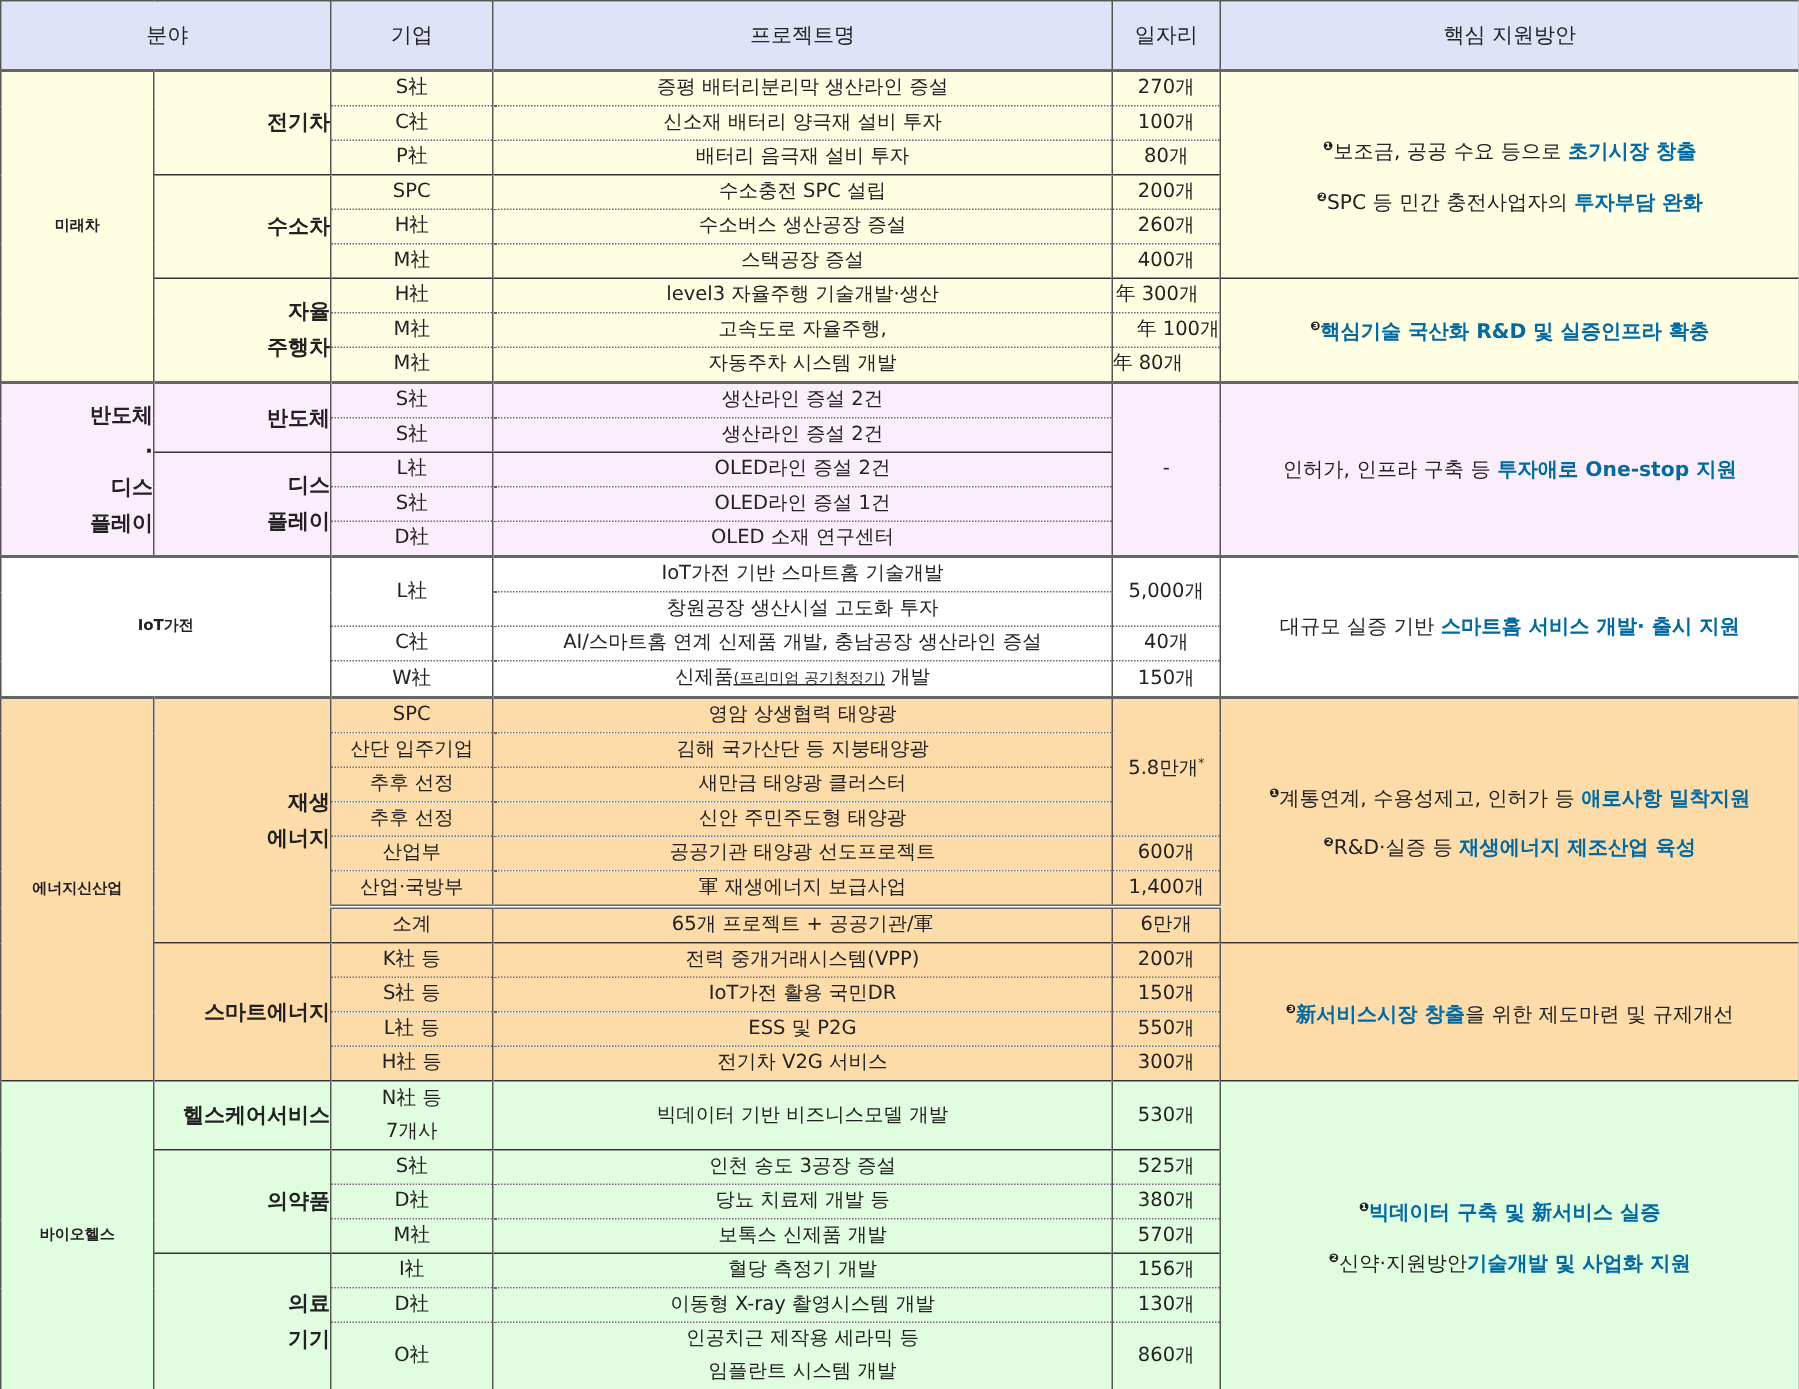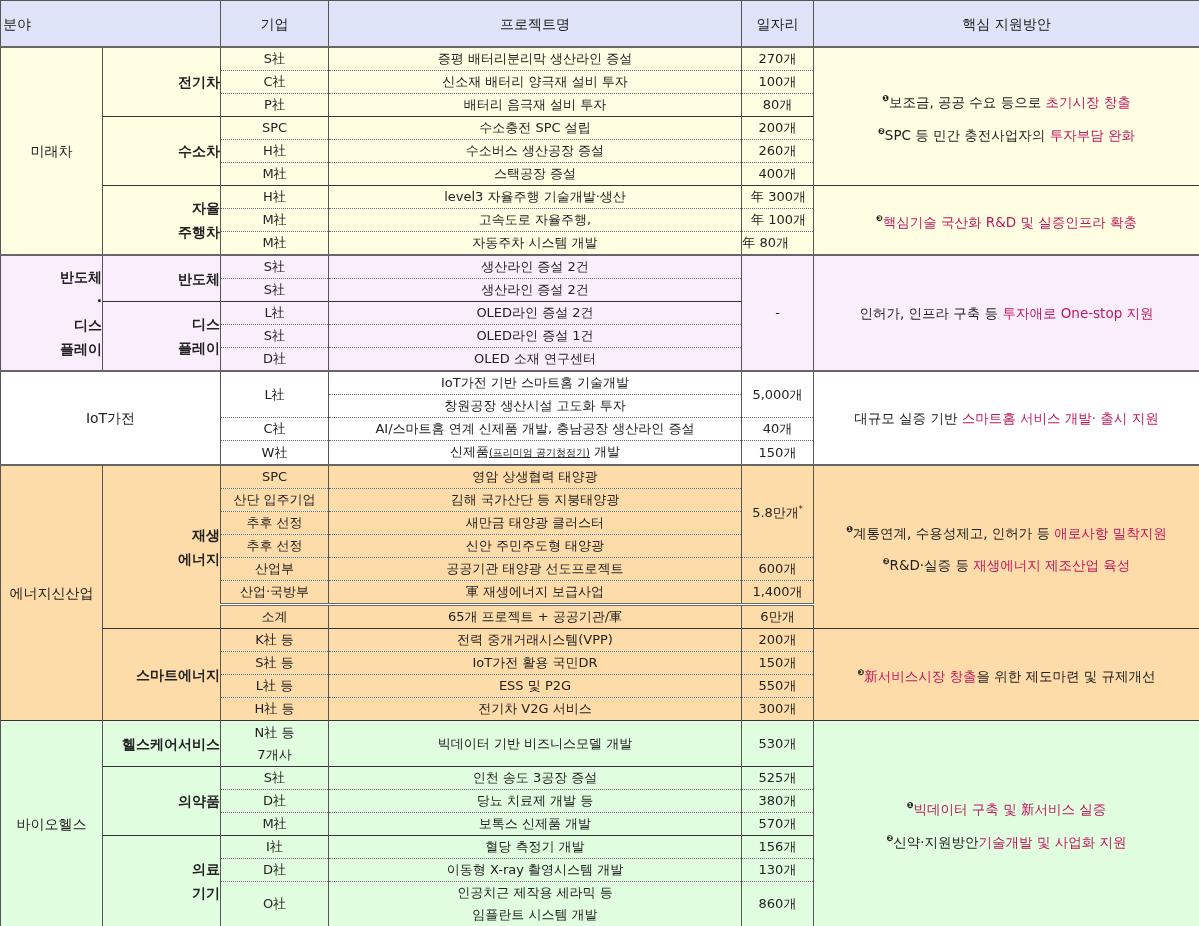--- a/index.html
+++ b/index.html
@@ -1,35 +1,35 @@
 <!DOCTYPE html>
 <html><head>
 <meta charset="utf-8">
 <style>
   html, body { margin: 0; padding: 0; background: #ffffff; }
   body { width: 1199px; height: 926px; overflow: hidden; font-family: "DejaVu Sans", "Liberation Sans", sans-serif; color: #222; }
   table { border-collapse: collapse; table-layout: fixed; width: 1199px; }
   td, th { padding: 0; text-align: center; vertical-align: middle; font-size: 13px; line-height: 22px; overflow: hidden; white-space: nowrap; }
   th { background: #dfe3f7; font-weight: normal; height: 45px; border: 1px solid #555; font-size: 14px; }
-  th.first { text-align: left; padding-left: 2px; }
+  th.first { text-align: center; padding-left: 2px; }
   td { border-left: 1px solid #555; border-right: 1px solid #555; }
   tr.r td.item { border-top: 1px dotted #666; }
   .sec-top td { border-top: 2px solid #666 !important; }
   .grp-top td { border-top: 1px solid #333 !important; }
   .yellow td, td.yellow { background: #fffee2; }
   .pink td, td.pink { background: #fbeefc; }
   .white td, td.white { background: #ffffff; }
   .orange td, td.orange { background: #fedcaa; }
   .green td, td.green { background: #e1fde0; }
-  .blue { color: #be185d; font-weight: normal; }
+  .blue { color: #0369a1; font-weight: bold; }
   .num { font-size: 8px; vertical-align: super; font-weight: bold; }
   .support { white-space: normal; font-size: 13.5px; line-height: 22px; }
   .support p { margin: 8px 0; }
   .small { font-size: 10px; text-decoration: underline; }
-  .cat { font-weight: normal; font-size: 14px; }
+  .cat { font-weight: bold; font-size: 10px; }
   .sub { font-weight: bold; font-size: 14px; white-space: normal; line-height: 24px; text-align: right; }
   .subtotal td { border-top: 3px double #666 !important; margin-left: 28px; }
   .bottom td { border-bottom: 2px solid #222; }
   sup.ast { font-size: 8px; }
 </style>
 </head>
 <body>
 
 <table>
   <colgroup>
@@ -88,34 +88,34 @@
       <td class="item">스택공장 증설</td>
       <td class="item">400개</td>
     </tr>
     <tr class="yellow r grp-top">
       <td rowspan="3" class="sub">
         <div>자율</div>
         <div>주행차</div>
       </td>
       <td>H社</td>
       <td>level3 자율주행 기술개발·생산</td>
-      <td style="text-align:center;padding-left:2px">年 300개</td>
+      <td style="text-align:left;padding-left:2px">年 300개</td>
       <td rowspan="3" class="support">
         <span class="num">❸</span><span class="blue">핵심기술 국산화 R&amp;D 및 실증인프라 확충</span>
       </td>
     </tr>
     <tr class="yellow r">
       <td class="item">M社</td>
       <td class="item">고속도로 자율주행,</td>
-      <td class="item" style="text-align:center;padding-left:2px">年 100개</td>
+      <td class="item" style="text-align:right;padding-left:2px">年 100개</td>
     </tr>
     <tr class="yellow r">
       <td class="item">M社</td>
       <td class="item">자동주차 시스템 개발</td>
-      <td class="item" style="text-align:right;padding-right:24px">年 80개</td>
+      <td class="item" style="text-align:left;padding-right:0">年 80개</td>
     </tr>
 
     <tr class="pink r sec-top">
       <td rowspan="5" class="sub">
         <div>반도체</div>
         <div>·</div>
         <div>디스</div>
         <div>플레이</div>
       </td>
       <td rowspan="2" class="sub">반도체</td>

